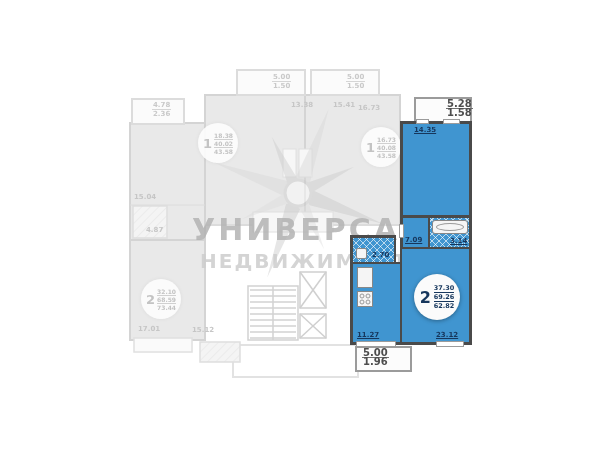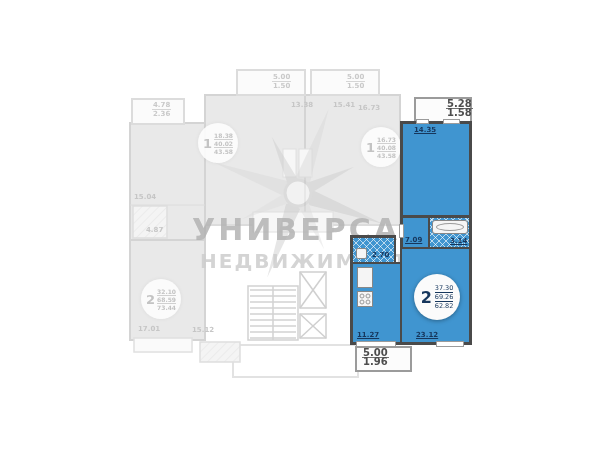--- a/index.html
+++ b/index.html
@@ -32,21 +32,21 @@
   .wallbar{position:absolute;background:var(--wall);}
   .lbl{position:absolute;font-size:7px;line-height:8px;color:var(--label);font-weight:700;}
   .u{text-decoration:underline;text-underline-offset:1px;}
   .frac{position:absolute;font-size:10px;line-height:8px;color:#4d4d4d;font-weight:700;text-align:center;}
   .frac .top{border-bottom:1px solid #6e6e6e;padding:0 1px;}
   .win{position:absolute;background:#fff;border:1px solid #9b9b9b;}
   .badge{position:absolute;left:414px;top:274px;width:46px;height:46px;border-radius:50%;
          background:#fbfbfb;box-shadow:0 1px 4px rgba(0,0,0,.35);display:flex;align-items:center;
          justify-content:center;gap:3px;color:var(--label);}
   .badge .num{font-size:16px;font-weight:700;}
-  .badge .col{font-size:6.5px;line-height:8px;text-align:left;font-weight:400;}
+  .badge .col{font-size:6.5px;line-height:8px;text-align:left;font-weight:700;}
   .badge .col .u1{border-bottom:1px solid var(--label);}
   .fixture{position:absolute;background:#f5f5f5;border:1px solid #878787;}
   .tub-inner{position:absolute;left:3px;top:2px;right:3px;bottom:2px;border:1px solid #9a9a9a;border-radius:50%;}
 </style>
 </head>
 <body>
 
 <div id="canvas">
 
   <svg class="layer" width="600" height="449">
@@ -203,21 +203,21 @@
       <circle cx="5" cy="5" r="2" fill="none" stroke="#9a9a9a"></circle>
         <circle cx="11" cy="5" r="2" fill="none" stroke="#9a9a9a"></circle>
       <circle cx="5" cy="11" r="2" fill="none" stroke="#9a9a9a"></circle>
         <circle cx="11" cy="11" r="2" fill="none" stroke="#9a9a9a"></circle>
     </svg>
     <div class="lbl u" style="left:357px;top:331px;">11.27</div>
 
     <div class="room" style="left:400px;top:247px;width:72px;height:98px;border:2px solid var(--wall);border-right-width:3px;border-bottom-width:3px;"></div>
     <div class="win" style="left:436px;top:341px;width:28px;height:6px;"></div>
     <div class="win" style="left:356px;top:341px;width:40px;height:6px;"></div>
-    <div class="lbl u" style="left:416px;top:331px;">23.12</div>
+    <div class="lbl u" style="left:436px;top:331px;">23.12</div>
 
     <div class="balcony" style="left:355px;top:346px;width:57px;height:26px;"></div>
     <div class="frac" style="left:362px;top:349px;">
       <div class="top">5.00</div>
         <div>1.96</div>
     </div>
 
     <div class="badge">
       <span class="num">2</span>
       <span class="col">

